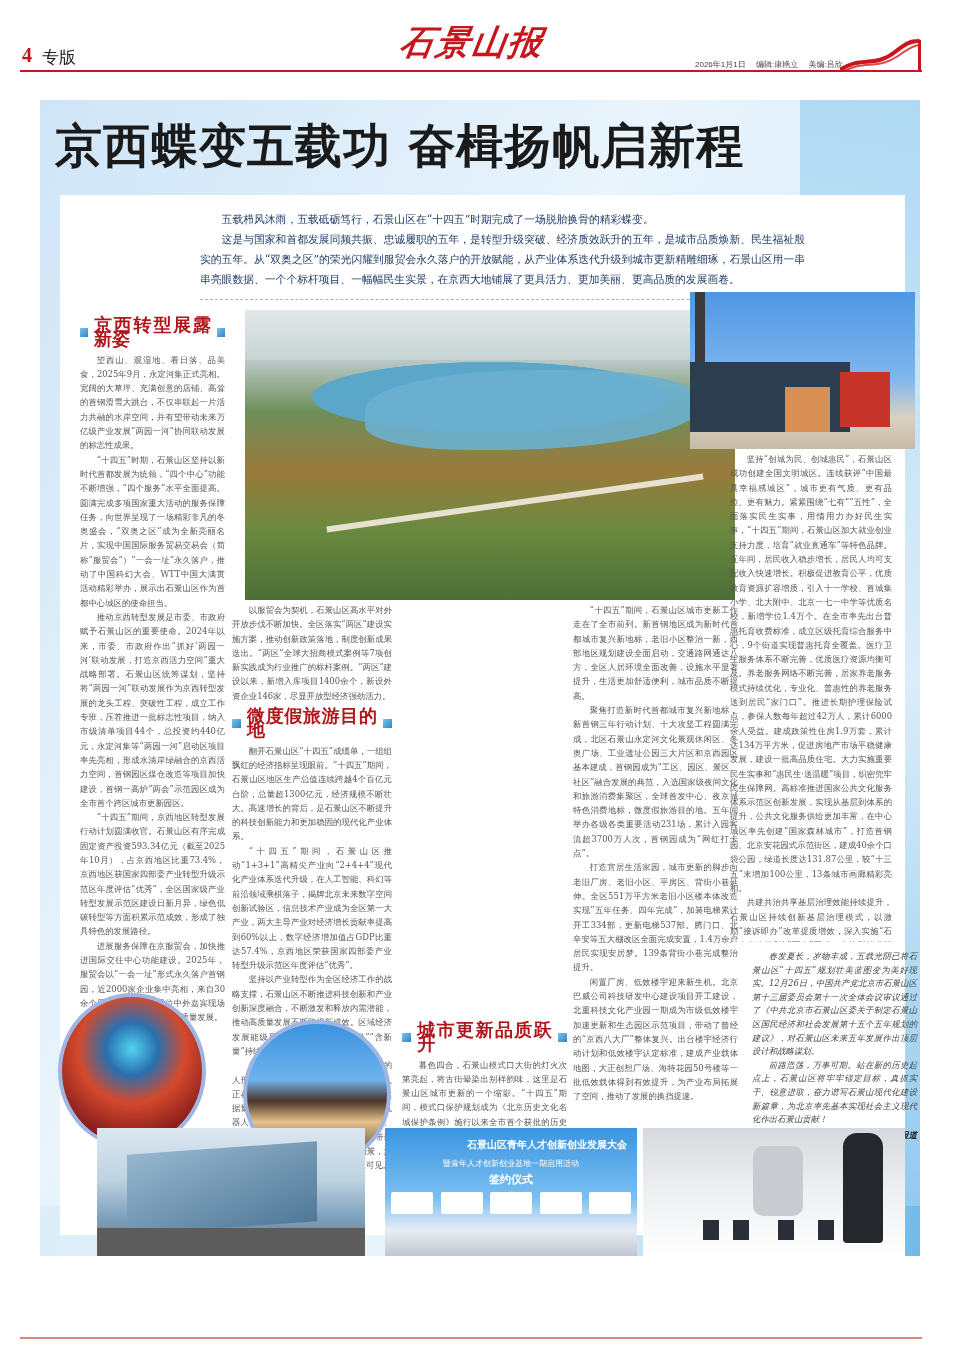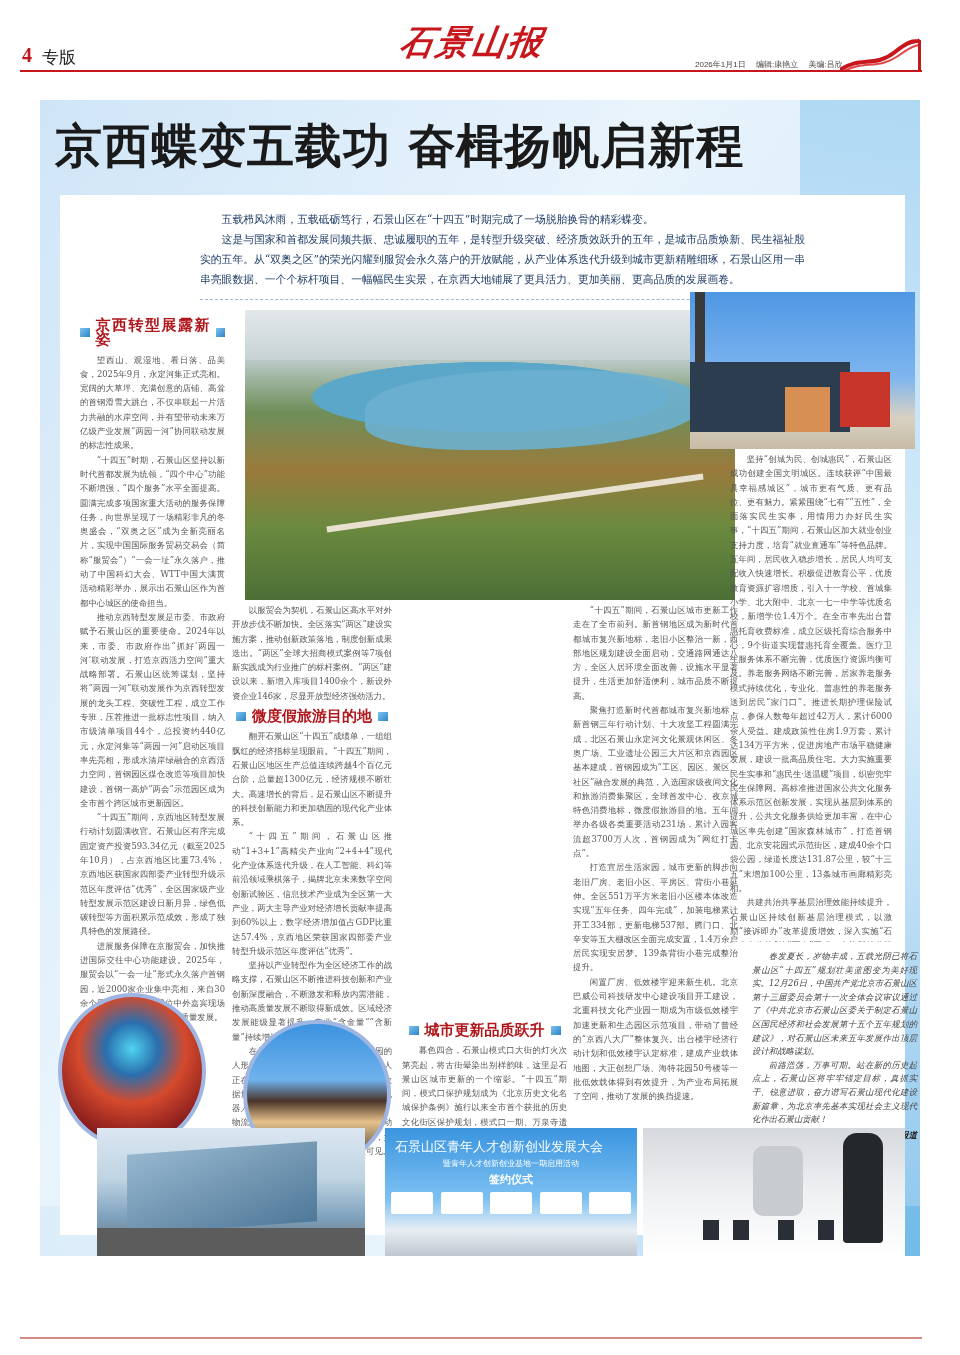--- a/index.html
+++ b/index.html
@@ -28,21 +28,21 @@
               color:#1a1a1a; letter-spacing:1px; font-family:"DejaVu Sans", sans-serif; white-space:nowrap; }
   .inner { position:absolute; left:60px; top:195px; width:845px; height:1040px; background:#ffffff; }
   .lead { position:absolute; left:200px; top:210px; width:605px; font-size:10.8px; line-height:20px;
           color:#1e3b66; text-align:justify; }
   .lead p { margin:0; text-indent:2em; }
   .dots { position:absolute; left:200px; top:299px; width:605px; border-top:1px dashed #9fb7d3; }
 
   .col { position:absolute; font-size:8.4px; line-height:14.3px; color:#555; text-align:justify; }
   .col p { margin:0; text-indent:2em; }
   .subhead { display:flex; align-items:center; justify-content:center; gap:6px; margin:6px 0 6px;
-             font-size:15px; font-weight:bold; color:#b0161b; font-family:"DejaVu Sans", sans-serif; text-indent:0; }
+             font-size:18px; font-weight:bold; color:#b0161b; font-family:"DejaVu Sans", sans-serif; text-indent:0; }
   .subhead .sq { width:10px; height:9px; background:linear-gradient(135deg,#7ec3ef,#2b84c8); display:inline-block; }
   .byline { text-align:right; font-weight:bold; color:#222; font-family:"DejaVu Sans", sans-serif; font-size:8.6px; margin-top:2px; }
   .closing { position:absolute; left:752px; top:950px; width:165px; font-size:8.4px; line-height:13.6px; color:#444; text-align:justify; font-style:italic;}
   .closing p { margin:0; text-indent:2em; }
 
   .photo { position:absolute; overflow:hidden; }
   .photo-river { left:245px; top:310px; width:490px; height:290px;
      background:
       radial-gradient(ellipse 60% 20% at 50% 30%, #5aa7c9 0%, #5aa7c9 60%, transparent 61%),
       linear-gradient(180deg,#cfd9dd 0%,#b8c7c3 18%,#6e8f5a 35%,#9a7a3c 55%,#6b8a3f 75%,#4c6f37 100%); }
@@ -59,21 +59,21 @@
   .circle-arena { left:58px; top:993px; width:140px; height:148px;
      background:radial-gradient(circle at 50% 35%, #4fd3f0 0%, #2a6fae 22%, #d44a2d 45%, #8a1d1d 75%, #3b0d0d 100%); }
   .circle-house { left:243px; top:1020px; width:140px; height:140px;
      background:linear-gradient(180deg,#3c93e0 0%,#6fb2ec 40%,#4a3429 55%,#e6c28b 70%,#2b2b2b 100%); }
   .photo-bldg { left:97px; top:1128px; width:268px; height:128px;
      background:linear-gradient(180deg,#dbe7f1 0%,#bfd3e2 40%,#7ea1bd 70%,#6c6c6c 100%); }
   .photo-bldg .glass { position:absolute; left:30px; top:20px; width:190px; height:80px; background:linear-gradient(160deg,#97b7cf,#4f7898); transform:skewY(-4deg); }
   .photo-bldg .road { position:absolute; left:0; bottom:0; width:100%; height:28px; background:#5c5c5c; }
   .photo-sign { left:385px; top:1128px; width:252px; height:128px;
      background:linear-gradient(180deg,#3b95e0 0%,#7cc0f2 55%,#e9eef4 80%,#bfc6cf 100%); }
-  .photo-sign .t1 { position:absolute; left:10px; top:10px; width:232px; font-size:13px; font-weight:normal; color:#fff; text-align:left; font-family:"DejaVu Sans",sans-serif; }
+  .photo-sign .t1 { position:absolute; left:10px; top:10px; width:232px; font-size:10px; font-weight:bold; color:#fff; text-align:right; font-family:"DejaVu Sans",sans-serif; }
   .photo-sign .t2 { position:absolute; left:10px; top:30px; width:232px; font-size:8px; color:#fff; text-align:center; font-family:Liberation Mono, monospace; }
   .photo-sign .t3 { position:absolute; left:10px; top:44px; width:232px; font-size:11px; font-weight:bold; color:#fff; text-align:center; font-family:"DejaVu Sans",sans-serif; }
   .photo-sign .cards { position:absolute; left:6px; top:64px; width:240px; display:flex; justify-content:space-between; }
   .photo-sign .card { width:42px; height:22px; background:#fff; border-radius:2px; }
   .photo-robot { left:643px; top:1128px; width:262px; height:128px;
      background:linear-gradient(180deg,#d6d9dd 0%,#eef0f2 50%,#ffffff 100%); }
   .photo-robot .arm { position:absolute; left:110px; top:18px; width:50px; height:70px; background:#c8ccd1; border-radius:10px; }
   .photo-robot .person { position:absolute; left:200px; top:5px; width:40px; height:110px; background:#24282d; border-radius:14px 14px 4px 4px; }
   .photo-robot .box { position:absolute; top:92px; width:16px; height:20px; background:#2a2e36; }
 </style>

